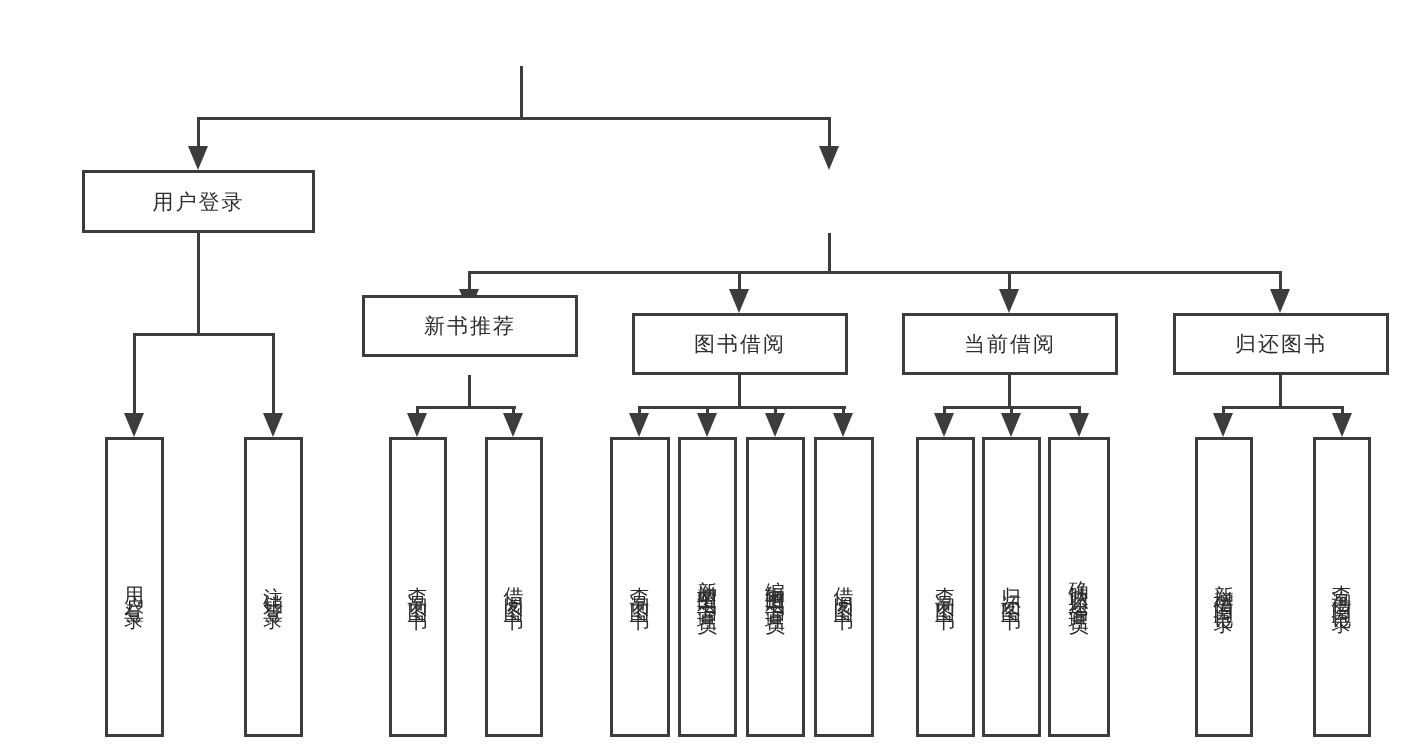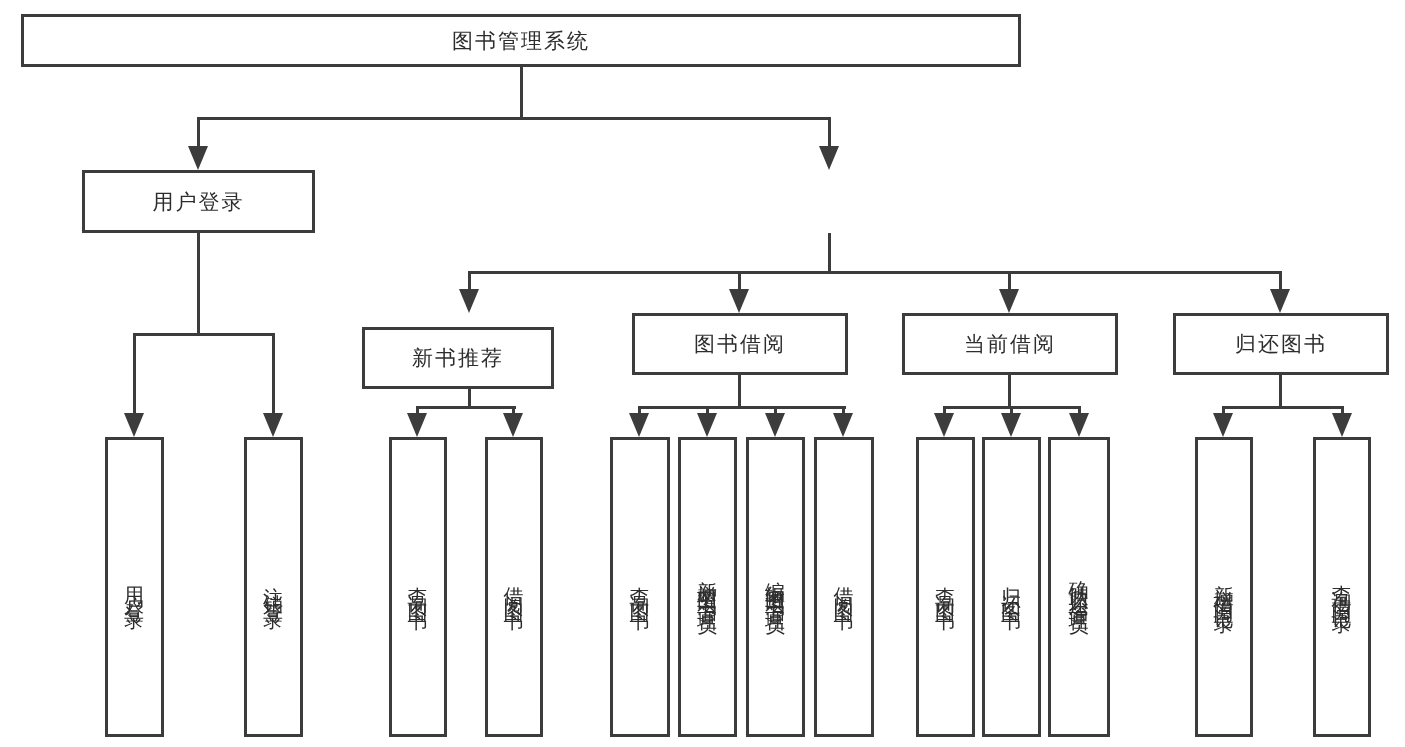--- a/index.html
+++ b/index.html
@@ -54,26 +54,25 @@
     color:var(--wm);
     letter-spacing:1px;
     z-index:3;
   }
 </style>
 </head>
 <body>
 
 <div id="canvas">
 
-  <div class="box" style="left:21px;top:14px;width:1000px;height:53px">图书管理系统</div>
 
   <div class="box" style="left:82px;top:170px;width:233px;height:63px">用户登录</div>
 
 
-  <div class="box" style="left:362px;top:327px;width:192px;height:62px">新书推荐</div>
+  <div class="box" style="left:362px;top:295px;width:216px;height:62px">新书推荐</div>
   <div class="box" style="left:902px;top:313px;width:216px;height:62px">当前借阅</div>
   <div class="box" style="left:632px;top:313px;width:216px;height:62px">图书借阅</div>
   <div class="box" style="left:1173px;top:313px;width:216px;height:62px">归还图书</div>
 
   <div class="box leaf" style="left:105px;width:59px">用户登录</div>
   <div class="box leaf" style="left:244px;width:59px">注销登录</div>
 
   <div class="box leaf" style="left:389px;width:58px">查询图书</div>
   <div class="box leaf" style="left:485px;width:58px">借阅图书</div>
 

